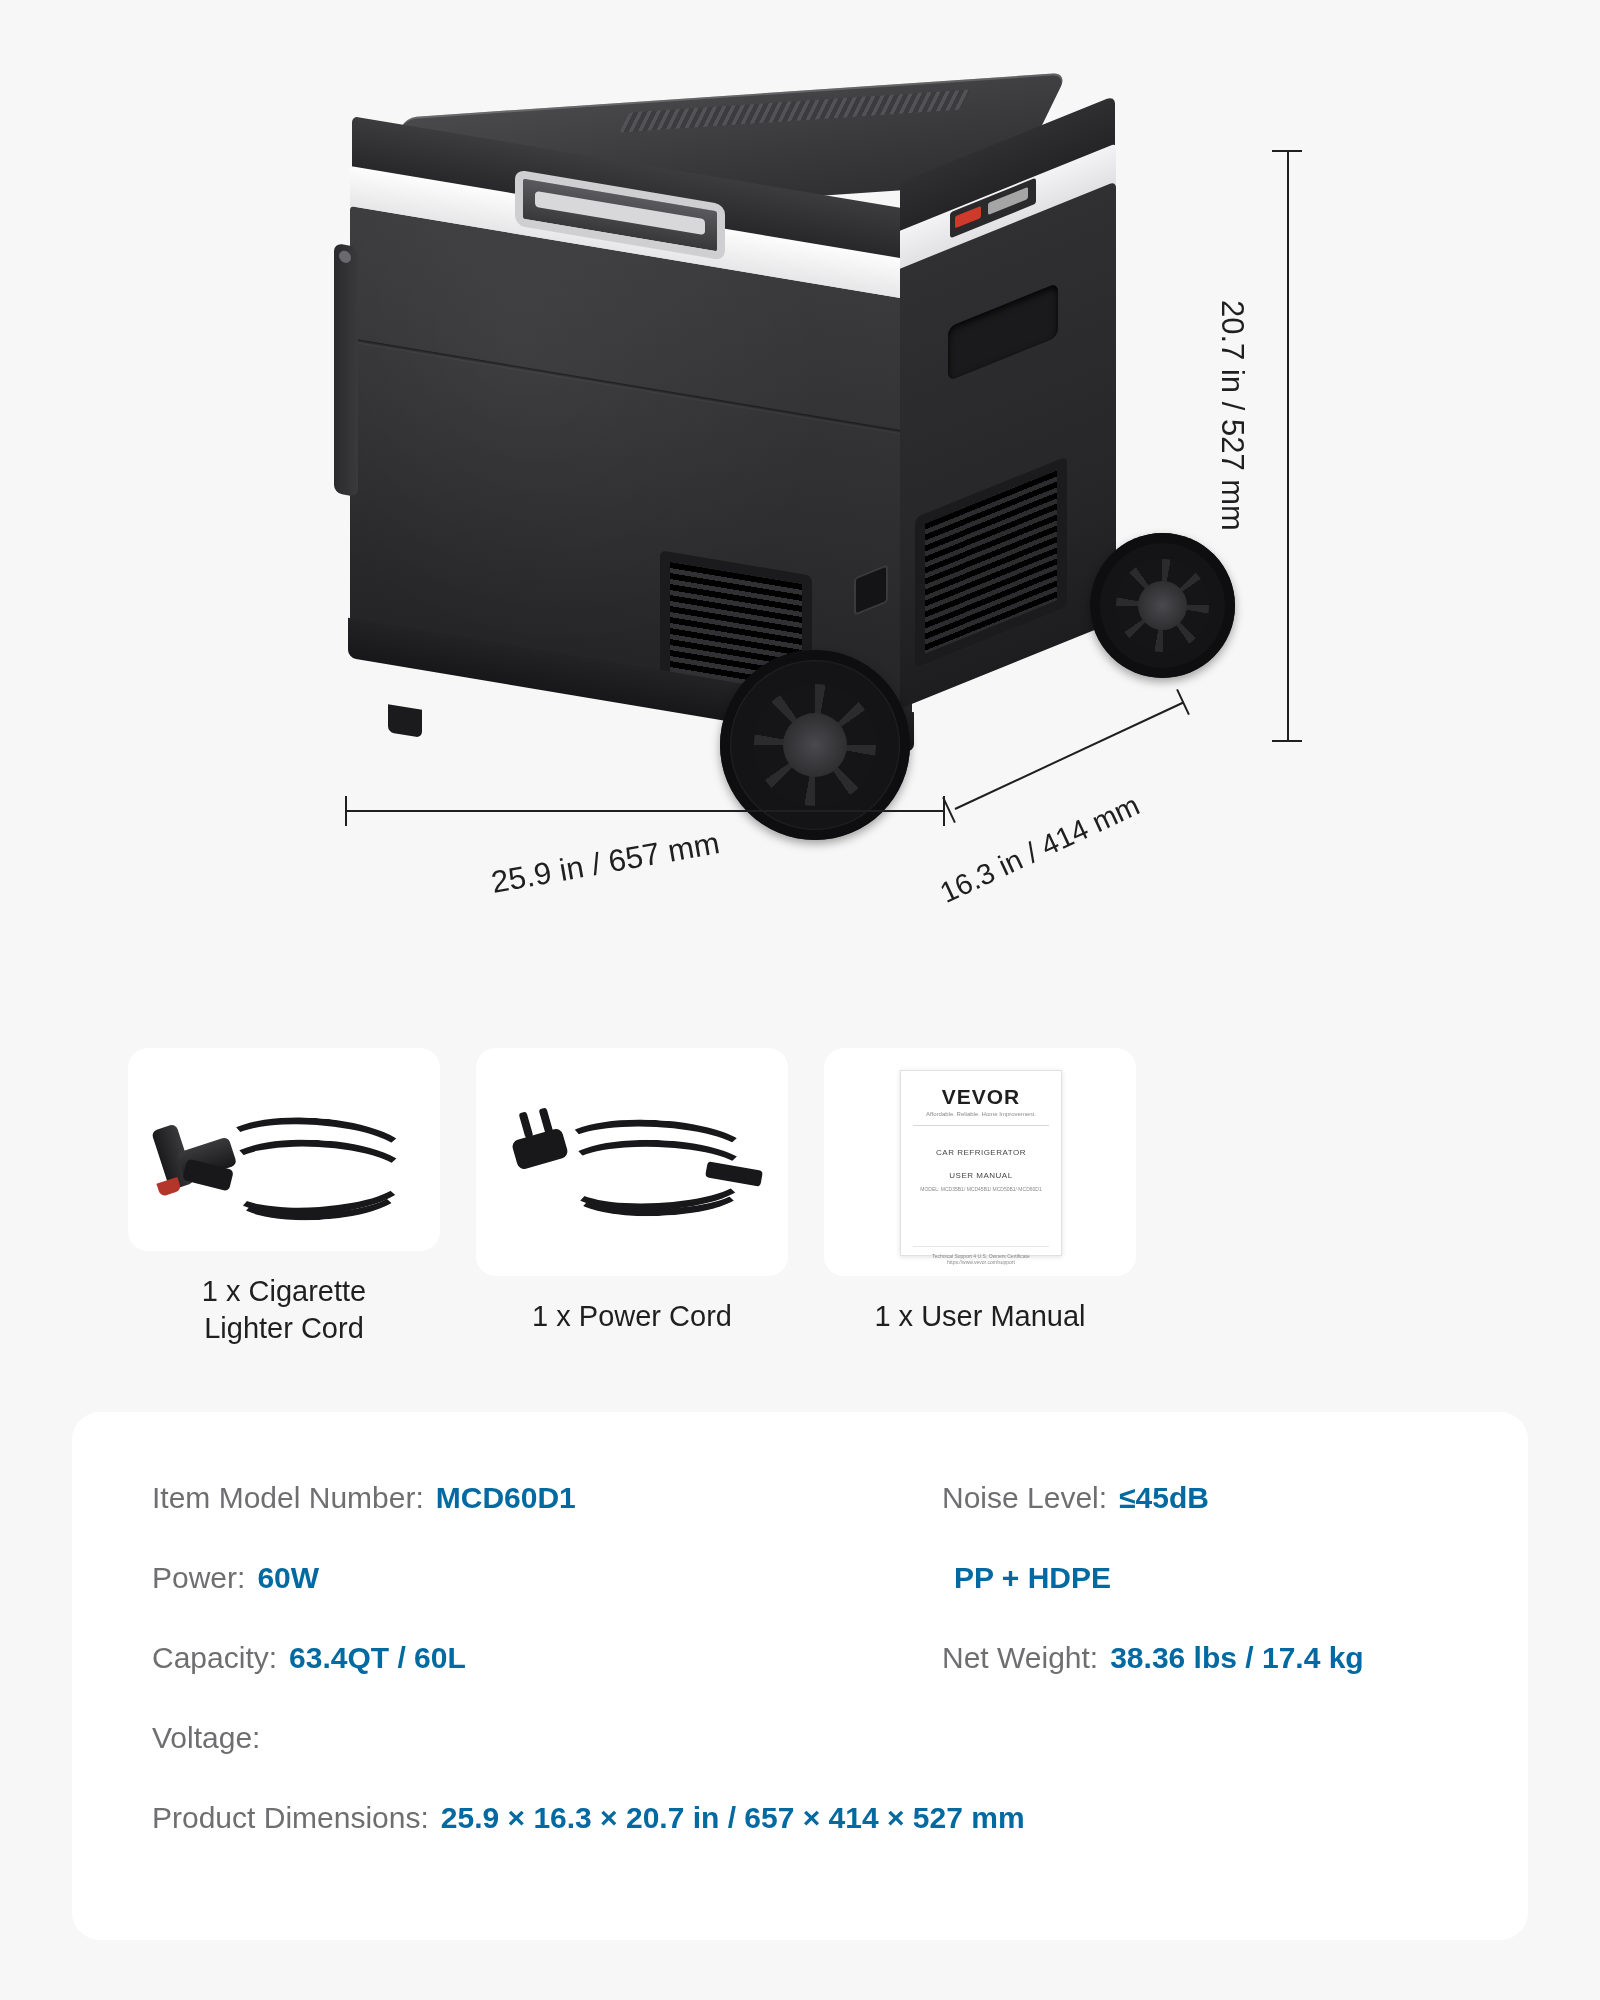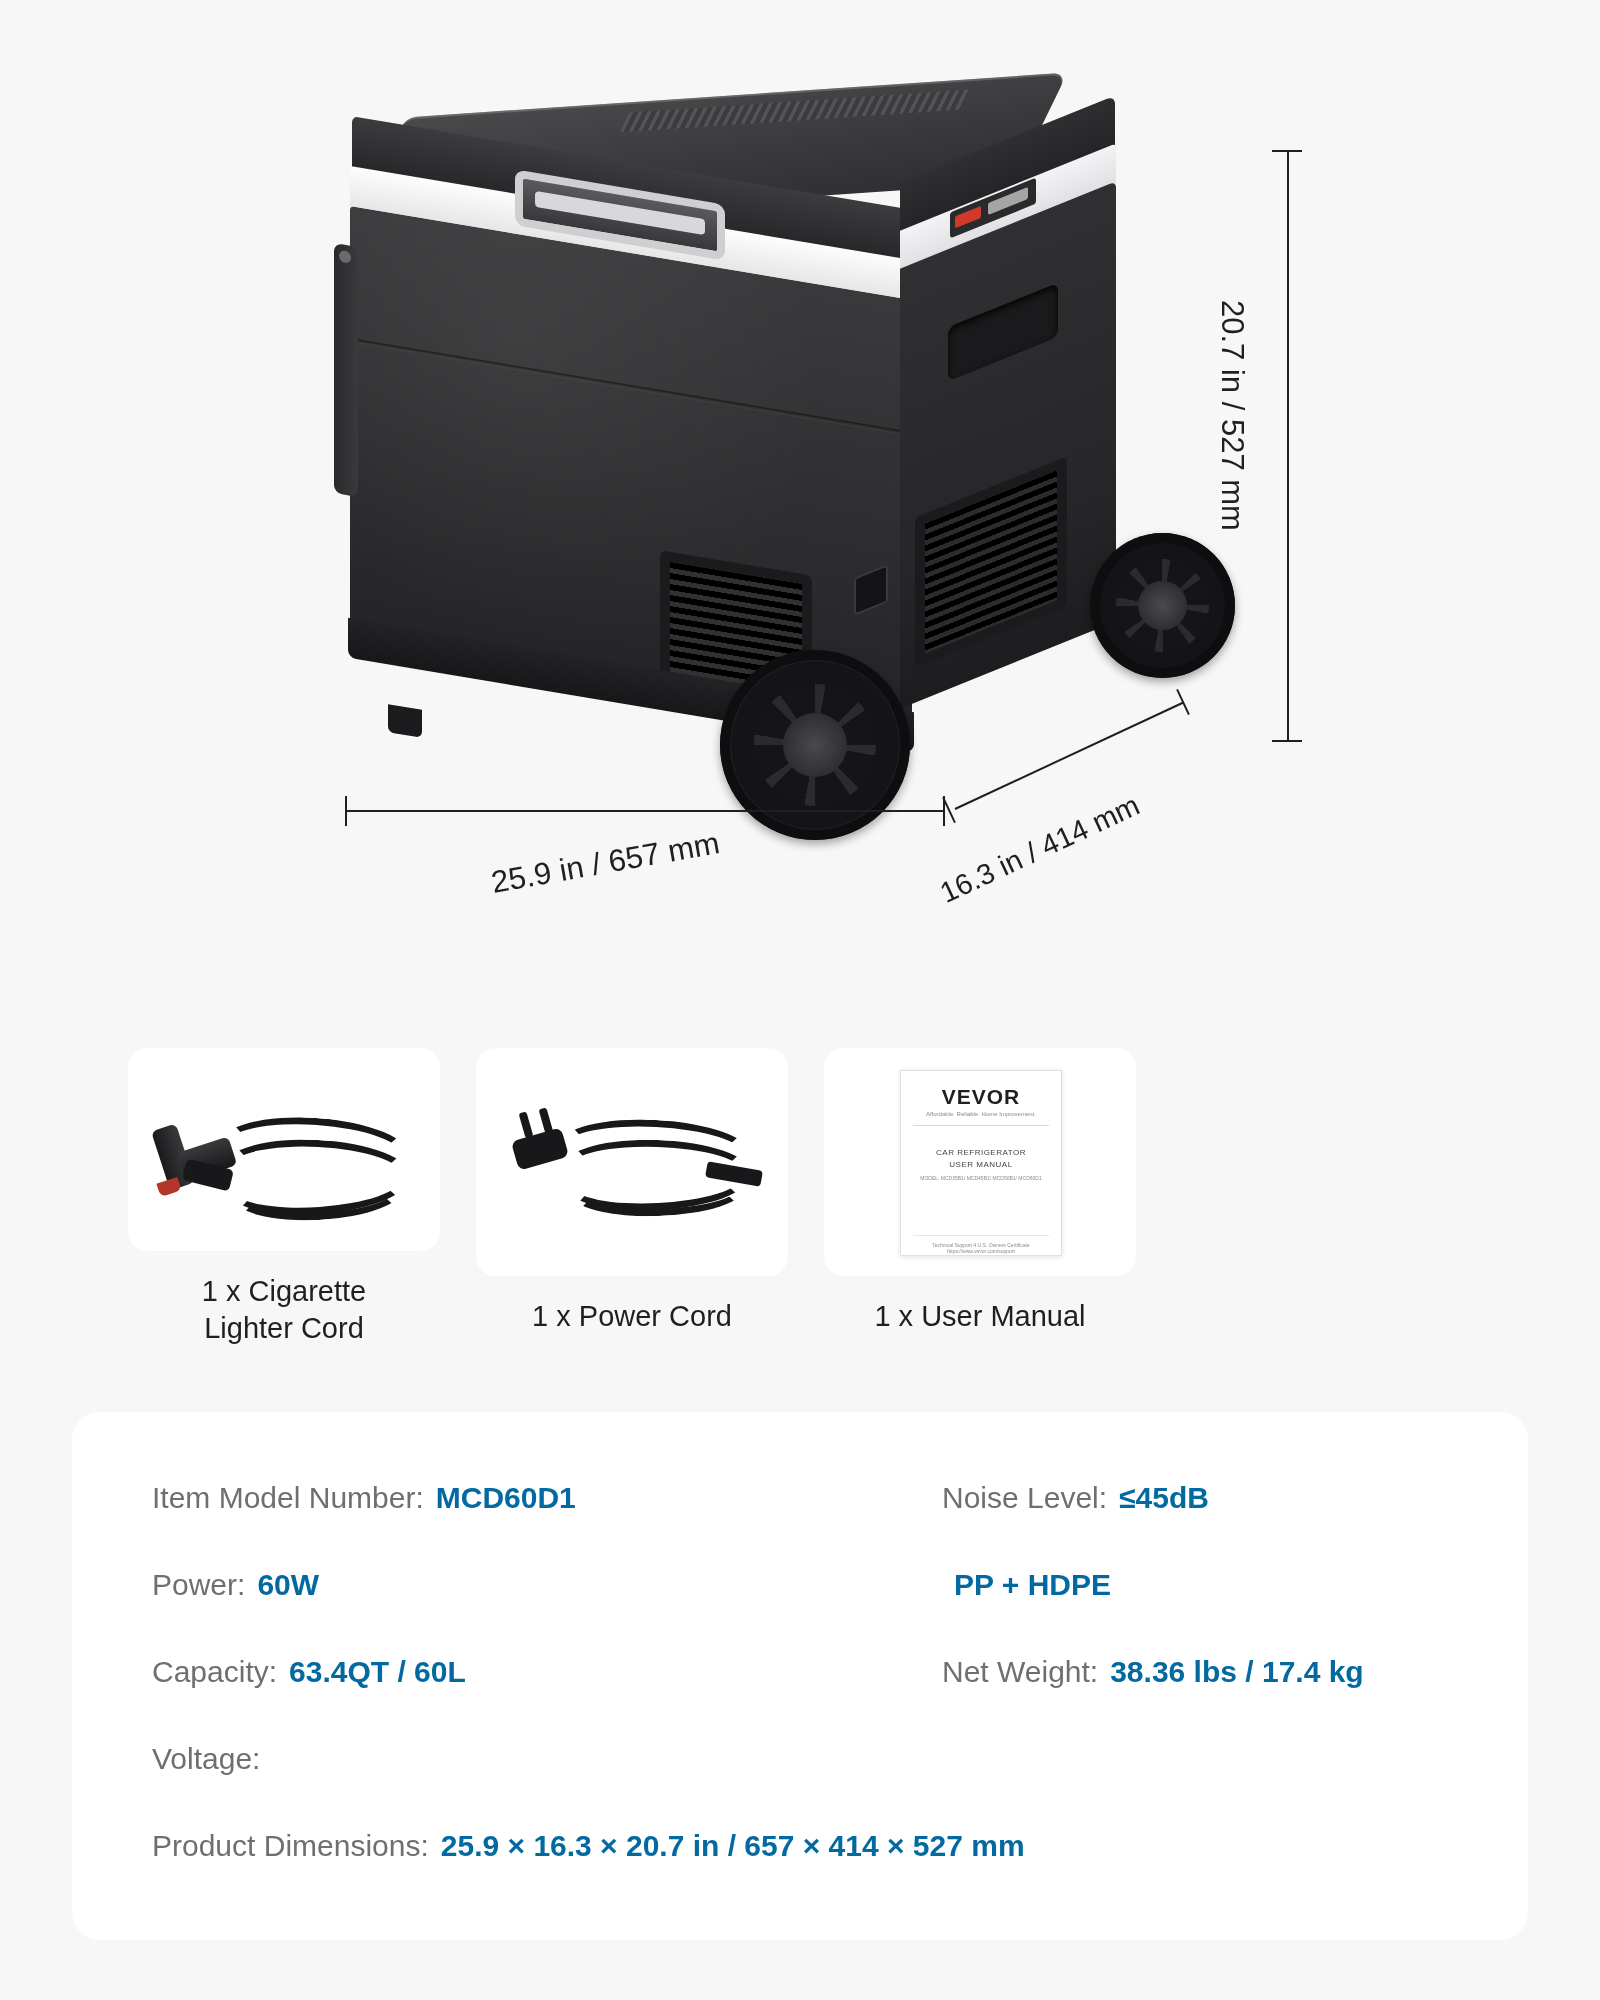--- a/index.html
+++ b/index.html
@@ -429,37 +429,37 @@
     width: 162px; height: 186px;
     background:#fff;
     border: 1px solid #e1e1e1;
     box-shadow: 0 1px 5px rgba(0,0,0,.12);
     padding: 14px 12px;
   }
   .manual .m-brand { font-size: 21px; font-weight: 700; letter-spacing: 1px; color:#1f1f21; text-align:center; }
   .manual .m-tag { font-size: 6px; color:#8a8a8c; text-align:center; margin-top:2px; }
   .manual .m-rule { height:1px; background:#d8d8d8; margin: 8px 0 22px; }
   .manual .m-t1 { font-size: 8px; color:#444; text-align:center; letter-spacing:.5px;}
-  .manual .m-t2 { font-size: 8px; color:#444; text-align:center; letter-spacing:.5px; margin-top:3px;}
+  .manual .m-t2 { font-size: 8px; color:#444; text-align:center; letter-spacing:.5px; margin-top:14px;}
   .manual .m-t3 { font-size: 5px; color:#8a8a8c; text-align:center; margin-top:6px;}
   .manual .m-foot { font-size: 5px; color:#8a8a8c; text-align:center; margin-top: 54px; border-top:1px solid #e6e6e6; padding-top:6px;}
 
   
   .specs {
     position: absolute;
     left: 72px; top: 1412px;
     width: 1456px; height: 528px;
     background: #fff;
     border-radius: 28px;
     padding: 46px 80px;
   }
   .spec-grid {
     display: grid;
     grid-template-columns: 790px 1fr;
-    row-gap: 7px;
+    row-gap: 0px;
   }
   .spec-row {
     display: flex;
     align-items: baseline;
     font-size: 30px;
     line-height: 80px;
     white-space: nowrap;
   }
   .spec-key { color: #6f6f72; }
   .spec-val { color: #0369a1; font-weight: 700; margin-left: 12px; }

